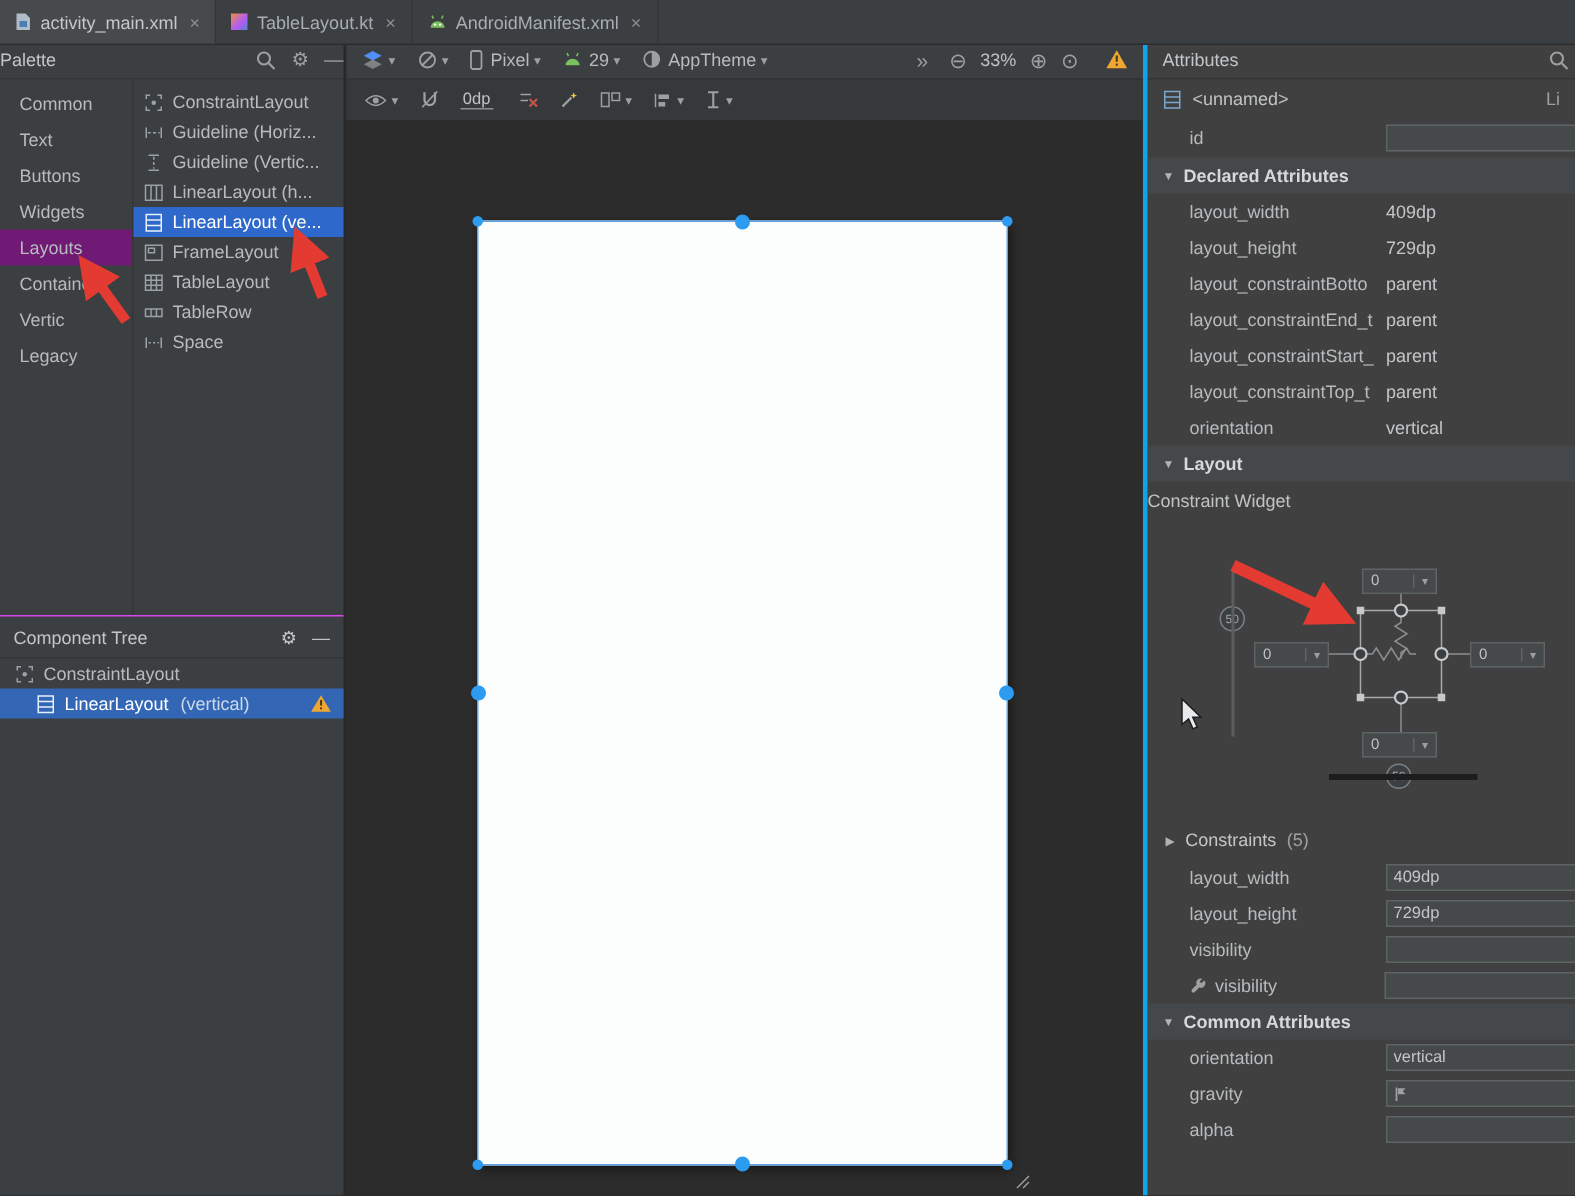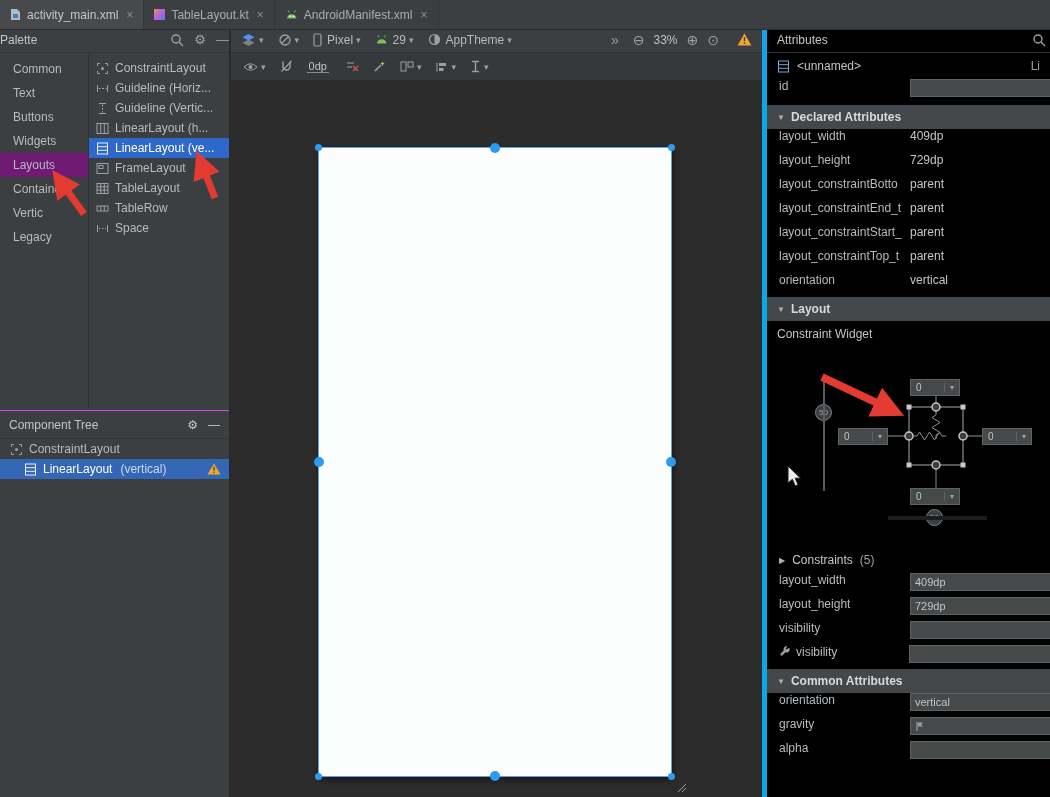--- a/index.html
+++ b/index.html
@@ -13,21 +13,21 @@
   
   .tabbar{position:absolute;left:0;top:0;width:1050px;height:30px;background:#3c3f41;border-bottom:1px solid #2a2c2e;display:flex;z-index:5}
   .tab{display:flex;align-items:center;gap:6px;padding:0 10px;border-right:1px solid #34373a;color:#a7adb3}
   .tab.active{background:#47494b;color:#c2c8ce}
   .tab-close{color:#8b8e90;font-size:12px;margin-left:2px;cursor:pointer}
   .kt-icon{width:11px;height:11px;background:linear-gradient(135deg,#e8913d 0%,#b65cf0 55%,#5a7fd6 100%)}
 
   
   .left-panel{position:absolute;left:0;top:27px;width:230px;bottom:0;background:#3c3f41;border-right:1px solid #26282a;display:flex;flex-direction:column}
   .center-panel{position:absolute;left:231px;top:27px;width:531px;bottom:0}
-  .right-panel{position:absolute;left:762px;top:27px;width:288px;bottom:0;background:#000000;border-left:5px solid #0ea5e9;overflow:hidden}
+  .right-panel{position:absolute;left:762px;top:27px;width:288px;bottom:0;background:#404040;border-left:3px solid #0ea5e9;overflow:hidden}
 
   
   .panel-header{height:26px;display:flex;align-items:center;gap:10px;padding:0 0;border-bottom:1px solid #323538;flex:none;color:#c3c6c9}
   .panel-header .hicon{color:#9da0a2;font-size:13px}
   .palette-body{height:358px;display:flex;border-bottom:1px solid #d946ef;flex:none}
   .pal-cats{width:88px;padding-top:4px}
   .pal-cat{height:24px;display:flex;align-items:center;padding-left:13px;font-size:12px;color:#b7bbbe;cursor:pointer}
   .pal-cat.selected{background:#701a75}
   .pal-comps{flex:1;border-left:1px solid #333639;padding-top:5px}
   .pal-comp{height:20px;display:flex;align-items:center;gap:6px;padding-left:7px;font-size:12px;color:#b7bbbe;white-space:nowrap;overflow:hidden;cursor:pointer}
@@ -56,32 +56,32 @@
   .canvas{position:absolute;top:55px;left:0;right:0;bottom:0;background:#2c2c2c}
   .artboard{position:absolute;left:87px;top:65px;width:354px;height:630px;background:#fcfdfd;border:1px solid #5da4e8;box-shadow:2px 3px 6px rgba(0,0,0,.45)}
   .hdot{position:absolute;background:#2d9bf0;border-radius:50%}
   .hdot.mid{width:10px;height:10px}
   .hdot.corner{width:7px;height:7px}
 
   
   .attr-header{height:26px;display:flex;align-items:center;padding:0 10px;border-bottom:1px solid #323538;color:#c3c6c9}
   .attr-comp-row{height:26px;display:flex;align-items:center;gap:7px;padding:0 10px;color:#c0c3c5}
   .attr-type{color:#9da0a2}
-  .attr-row{height:24px;display:flex;align-items:flex-start;padding-left:12px}
+  .attr-row{height:24px;display:flex;align-items:center;padding-left:28px}
   .attr-row.tall{height:26px}
   .attr-label{width:131px;flex:none;font-size:12px;color:#b7bbbe;white-space:nowrap;overflow:hidden}
   .attr-label.short{width:113px}
   .attr-value{font-size:12px;color:#c3c6c9}
   .field{width:160px;height:18px;background:#45494a;border:1px solid #5e6366;color:#c3c6c9;font-size:11px;padding:0 4px;font-family:"Liberation Sans",sans-serif;flex:none}
   .field-div{width:160px;height:18px;background:#45494a;border:1px solid #5e6366;display:flex;align-items:center;padding:0 4px;flex:none}
   .attr-section{height:24px;background:#44484b;display:flex;align-items:center;gap:6px;padding:0 10px;font-weight:bold;font-size:12px;color:#d6d9dc}
   .tri{font-size:8px;color:#b0b3b5}
   .constraints-row{height:26px;display:flex;align-items:center;gap:7px;padding:0 12px;color:#c3c6c9;cursor:pointer}
   .count{color:#9da0a2}
-  .cw-label-row{height:26px;display:flex;align-items:center;padding-left:10px;color:#c0c3c5}
+  .cw-label-row{height:26px;display:flex;align-items:center;color:#c0c3c5}
   .cwidget{position:relative;height:200px}
   .cw-dd{position:absolute;width:50px;height:17px;background:#45494a;border:1px solid #5e6366;display:flex;align-items:center;font-size:10px;color:#c0c3c5;cursor:pointer}
   .cw-dd .v{flex:1;padding-left:5px}
   .cw-dd .a{width:15px;border-left:1px solid #5e6366;text-align:center;font-size:8px;color:#9da0a2}
   .cw-bias{position:absolute;width:17px;height:17px;border-radius:50%;background:#3c3f41;border:1px solid #7e8183;font-size:8px;color:#a3a6a8;display:flex;align-items:center;justify-content:center;cursor:pointer}
 
   .overlay{position:absolute;left:0;top:0;width:1050px;height:797px;pointer-events:none;z-index:40}
 </style>
 </head>
 <body>

